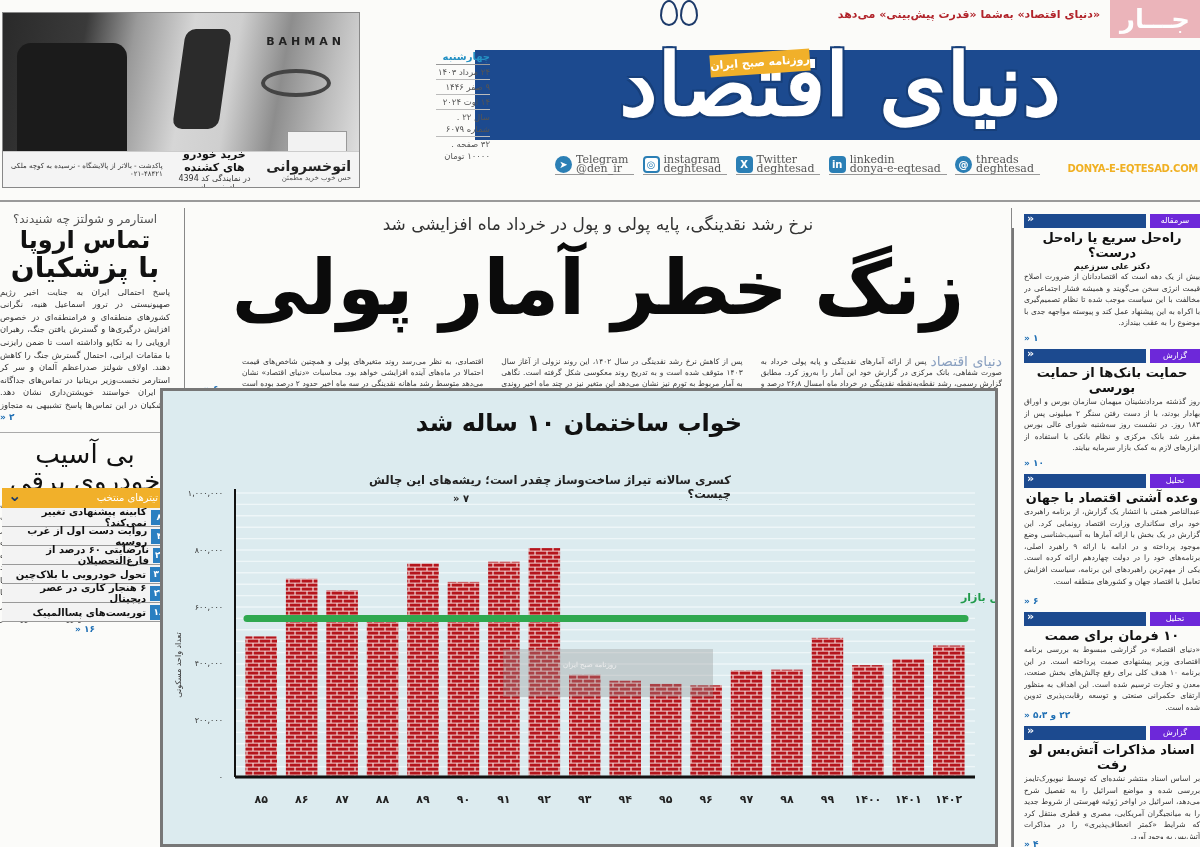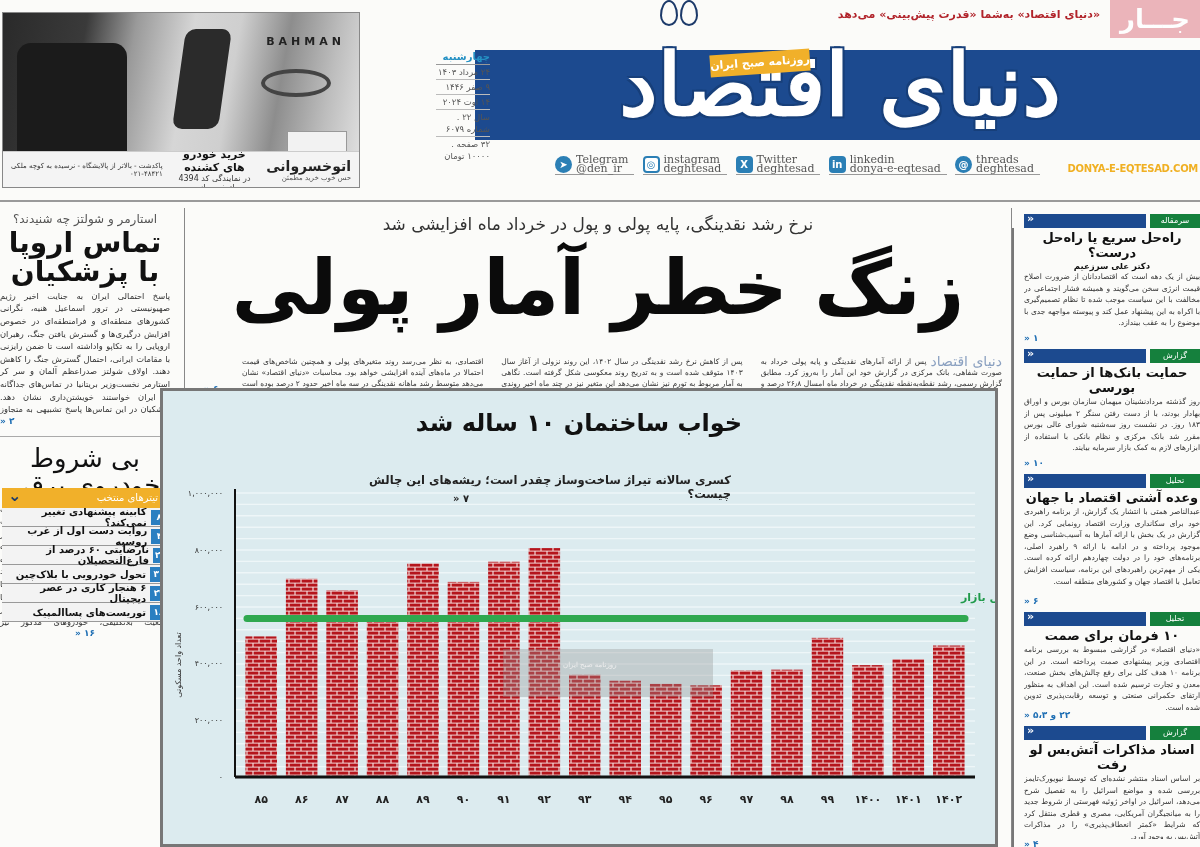--- a/index.html
+++ b/index.html
@@ -70,21 +70,21 @@
   
   #info { position: absolute; left: -24px; top: 180px; width: 838px; height: 459px; background: #dcebef; border: 3px solid #777; }
   #info-title { position: absolute; left: 0; right: 0; top: 18px; text-align: center; font-size: 24px; font-weight: bold; color: #111; direction: rtl; }
   #info-sub { position: absolute; left: 168px; top: 82px; width: 400px; text-align: right; font-size: 11.5px; font-weight: bold; color: #222; direction: rtl; }
   #info-ref { position: absolute; left: 290px; top: 102px; font-size: 10px; font-weight: bold; color: #222; direction: rtl; }
   #plot { position: absolute; left: 0; top: 0; width: 832px; height: 453px; }
 
   
   #right-col { position: absolute; left: 1024px; top: 208px; width: 176px; height: 639px; direction: rtl; }
   .sec-bar { display: flex; direction: rtl; height: 14px; margin-top: 6px; }
-  .sec-bar .tag { width: 50px; background: #15803d; color: #fff; font-size: 8px; text-align: center; line-height: 14px; }
+  .sec-bar .tag { width: 50px; background: #6d28d9; color: #fff; font-size: 8px; text-align: center; line-height: 14px; }
   .sec-bar .blue { flex: 1; background: #1c4a8f; position: relative; margin-right: 4px; }
   .sec-bar .blue .arr { position: absolute; left: 3px; top: -2px; color: #fff; font-size: 11px; font-weight: bold; }
   .rtitle { font-size: 13px; font-weight: bold; text-align: center; color: #111; margin: 2px 0 1px; }
   .rauthor { font-size: 8.5px; font-weight: bold; text-align: center; color: #111; }
   .rbody { font-size: 7.5px; line-height: 11.6px; color: #333; text-align: justify; }
   #right-rule { position: absolute; left: -12px; top: 20px; width: 2px; height: 619px; background: #777; }
 </style>
 </head>
 <body>
 
@@ -151,28 +151,28 @@
     <span class="sicon round">@</span>
     <span class="stext"><span>threads</span><br><span>deghtesad</span></span>
   </div>
 </div>
 
 <div id="top-rule"></div>
 
 <div id="left-col">
   <div>
     <div class="kicker" style="margin-top:4px">استارمر و شولتز چه شنیدند؟</div>
-    <div class="big-title" style="font-size:28px;margin-top:2px">تماس اروپا</div>
+    <div class="big-title" style="font-size:24px;margin-top:2px">تماس اروپا</div>
     <div class="big-title" style="font-size:28px">با پزشکیان</div>
     <div class="body-text" style="margin-top:3px;height:126px;overflow:hidden">پاسخ احتمالی ایران به جنایت اخیر رژیم صهیونیستی در ترور اسماعیل هنیه، نگرانی کشورهای منطقه‌ای و فرامنطقه‌ای در خصوص افزایش درگیری‌ها و گسترش یافتن جنگ، رهبران اروپایی را به تکاپو واداشته است تا ضمن رایزنی با مقامات ایرانی، احتمال گسترش جنگ را کاهش دهند. اولاف شولتز صدراعظم آلمان و سر کر استارمر نخست‌وزیر بریتانیا در تماس‌های جداگانه از ایران خواستند خویشتن‌داری نشان دهد. پزشکیان در این تماس‌ها پاسخ تشبیهی به متجاوز را حق قانونی کشورها و راهکاری برای توقف جنایت و تجاوزگری دانست.</div>
     <div class="ref" style="text-align:left">۲ «</div>
   </div>
   <div class="divider" style="margin:10px 0 8px"></div>
   <div>
-    <div class="big-title" style="font-size:26px;font-weight:normal">بی شروط</div>
+    <div class="big-title" style="font-size:26px;font-weight:normal">بی آسیب</div>
     <div class="big-title" style="font-size:26px;font-weight:normal">خودروی برقی</div>
     <div class="body-text" style="margin-top:3px;height:126px;overflow:hidden">خودروهای برقی در دولت چهاردهم چه سرنوشتی پیدا خواهند کرد؟ این سوال از آن رو مطرح است که متولی خودروی برقی در کشور، سیاستگذار صمت بوده و کلا ورود به این موضوع و پروژه تولید این نوع خودروها به شخص وزیر گره خورده بود. حال مشخص نیست خودروی برقی در راهبرد صنعتی دولت چهاردهم جایی داشته باشد یا خیر. با این شرایط اما اخبار خوبی از بازار این خودروها به گوش نمی‌رسد، به‌طوری که به نظر می‌رسد در وضعیت بلاتکلیفی، خودروهای مذکور نیز بی‌مشتری مانده‌اند.</div>
     <div class="ref" style="text-align:center">۱۶ «</div>
   </div>
 </div>
 
 <div id="picks">
   <div id="picks-head">
     <span>تیترهای منتخب</span>
     <span class="chev">⌄</span>

